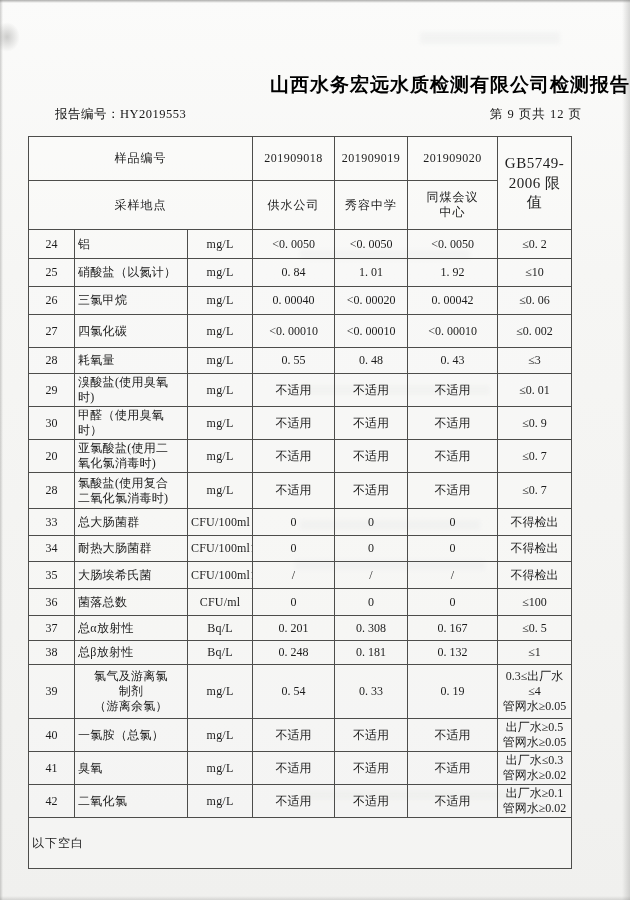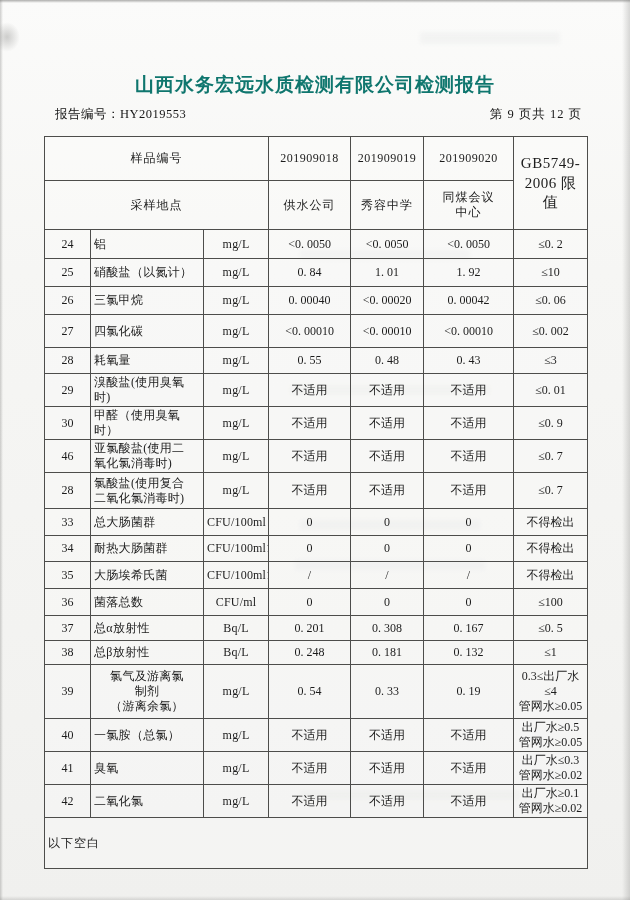--- a/index.html
+++ b/index.html
@@ -16,30 +16,30 @@
     background:linear-gradient(90deg,rgba(120,120,118,.35),rgba(120,120,118,0));}
   .edge-right{position:absolute;top:0;right:0;bottom:0;width:8px;
     background:linear-gradient(270deg,rgba(130,130,128,.30),rgba(130,130,128,0));}
   .edge-bottom{position:absolute;left:0;right:0;bottom:0;height:4px;
     background:linear-gradient(0deg,rgba(130,130,128,.25),rgba(130,130,128,0));}
   .smudge{position:absolute;left:-6px;top:22px;width:26px;height:30px;border-radius:50%;
     background:radial-gradient(ellipse,rgba(120,120,118,.35),rgba(120,120,118,0) 70%);}
   .ghost{position:absolute;background:#9aa0a6;opacity:.07;filter:blur(2px);border-radius:2px;pointer-events:none;}
 
   .title{
-    position:absolute;top:72px;left:0;width:100%;text-align:center;
+    position:absolute;top:72px;left:0;width:100%;text-align:right;
     font-family:"Liberation Sans","DejaVu Sans",sans-serif;
-    font-size:19px;font-weight:700;letter-spacing:1px;color:#0f766e;
+    font-size:19px;font-weight:700;letter-spacing:1px;color:#000000;
   }
   .meta{position:absolute;top:106px;left:55px;right:48px;height:18px;font-size:12.5px;font-weight:400;color:#151515;}
   .meta .report-no{float:left;letter-spacing:.5px;}
   .meta .page-ind{float:right;letter-spacing:1px;}
 
   table.report{
-    position:absolute;left:44px;top:136px;width:543px;
+    position:absolute;left:28px;top:136px;width:543px;
     border-collapse:collapse;table-layout:fixed;
     background:rgba(255,255,255,.25);
   }
   .report td{
     border:1px solid #4d4d4b;
     padding:1px 3px;
     font-size:12px;line-height:1.25;
     white-space:pre-line;overflow:hidden;
     vertical-align:middle;color:#1c1c1c;
   }
@@ -167,21 +167,21 @@
       <td class="c">30</td>
       <td class="name">甲醛（使用臭氧
 时）</td>
       <td class="c unit">mg/L</td>
       <td class="c">不适用</td>
       <td class="c">不适用</td>
       <td class="c">不适用</td>
       <td class="c">≤0. 9</td>
     </tr>
     <tr style="height:33px">
-      <td class="c">46</td>
+      <td class="c">20</td>
       <td class="name">亚氯酸盐(使用二
 氧化氯消毒时)</td>
       <td class="c unit">mg/L</td>
       <td class="c">不适用</td>
       <td class="c">不适用</td>
       <td class="c">不适用</td>
       <td class="c">≤0. 7</td>
     </tr>
     <tr style="height:36px">
       <td class="c">28</td>

